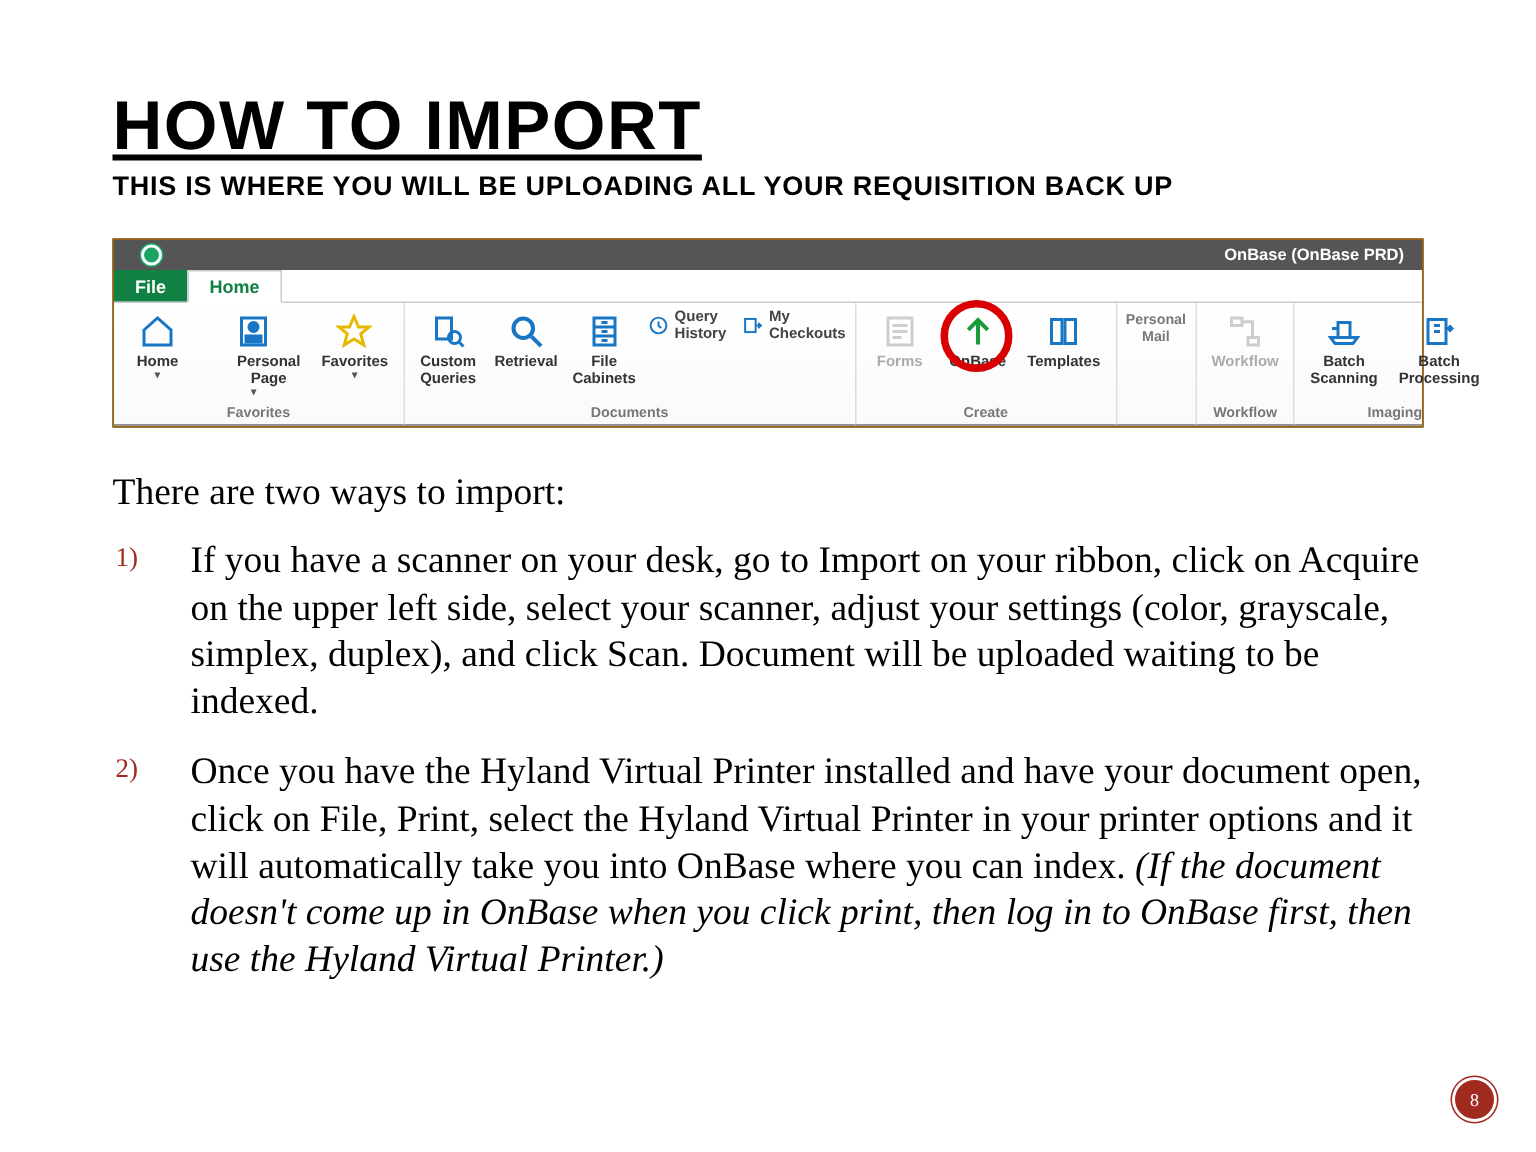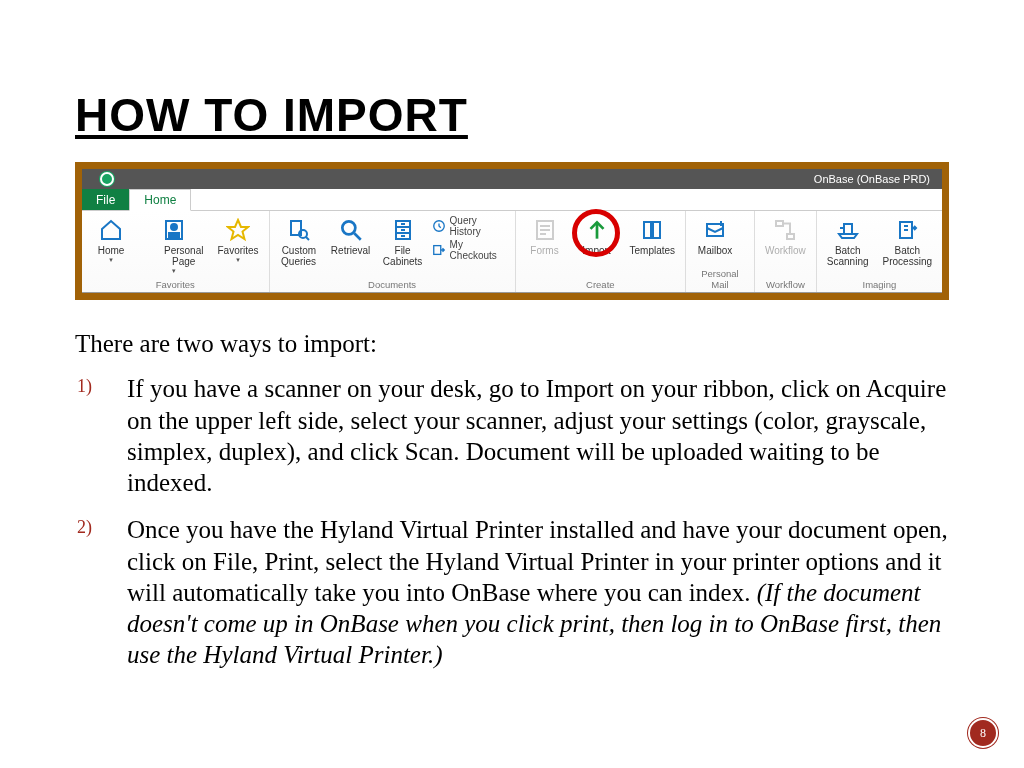--- a/index.html
+++ b/index.html
@@ -19,36 +19,36 @@
   .title {
     font-family: 'Impact', 'Arial Black', sans-serif;
     font-size: 46px;
     font-weight: 900;
     letter-spacing: 1px;
     text-decoration: underline;
     text-underline-offset: 4px;
     color: #000;
     text-transform: uppercase;
     line-height: 1;
-    margin-top: 32px;
   }
   .subtitle {
     font-family: 'Impact', 'Arial Black', sans-serif;
     font-size: 18px;
     font-weight: 700;
     letter-spacing: 0.5px;
     color: #000;
     text-transform: uppercase;
     margin-top: 8px;
   }
   
   .ribbon-wrap {
     margin-top: 24px;
-    border: 7px solid #a16207;
+    border: 1px solid #a16207;
     background: #0f172a;
+    font-weight: bold;
   }
   .titlebar {
     background: #555;
     color: #fff;
     font-family: 'Segoe UI', Arial, sans-serif;
     font-size: 11px;
     display: flex;
     justify-content: flex-end;
     align-items: center;
     padding: 3px 12px;
@@ -122,21 +122,21 @@
     padding: 2px 4px;
     cursor: pointer;
     min-width: 46px;
     position: relative;
   }
   .btn .icon { width: 26px; height: 26px; display:flex; align-items:center; justify-content:center; }
   .btn .lbl { text-align: center; line-height: 1.1; margin-top: 2px; color:#333; }
   .caret { font-size: 7px; color: #555; line-height:1; }
   .minigroup {
     display: flex;
-    flex-direction: column;
+    flex-direction: row;
     gap: 2px;
     justify-content: flex-end;
     font-size: 10px;
     color: #444;
   }
   .minirow { display: flex; align-items: center; gap: 4px; cursor:pointer; }
   .minirow .mi { width:14px; height:14px; display:flex; align-items:center; justify-content:center; }
   .circle-highlight {
     position: absolute;
     border: 5px solid #d80000;
@@ -181,20 +181,21 @@
     justify-content: center;
     font-size: 12px;
     box-shadow: inset 0 0 0 2px #fff, 0 0 0 1px #a12a1f;
   }
 </style>
 </head>
 <body>
 
 <div class="slide">
   <div class="title">HOW TO IMPORT</div>
+  <div class="subtitle">THIS IS WHERE YOU WILL BE UPLOADING ALL YOUR REQUISITION BACK UP</div>
 
   <div class="ribbon-wrap">
     <div class="titlebar">
       <div class="titlebar-inner">
         <span class="app-logo"></span>
         <span>OnBase (OnBase PRD)</span>
       </div>
     </div>
     <div class="tabbar">
       <div class="tab file">File</div>
@@ -311,49 +312,37 @@
             </span>
             <span class="lbl">Forms</span>
           </div>
           <div class="btn" style="position:relative;">
             <span class="icon">
               <svg viewBox="0 0 24 24" width="26" height="26" fill="none" stroke="#199a3b" stroke-width="2.5">
                   <line x1="12" y1="20" x2="12" y2="5"></line>
                   <path d="M6 11 L12 5 L18 11"></path>
                 </svg>
             </span>
-            <span class="lbl">Import</span>
+            <span class="lbl">OnBase</span>
             <span class="circle-highlight"></span>
           </div>
           <div class="btn">
             <span class="icon">
               <svg viewBox="0 0 24 24" width="24" height="24" fill="none" stroke="#1976c5" stroke-width="2">
                   <rect x="4" y="4" width="7" height="16"></rect>
                   <rect x="13" y="4" width="7" height="16"></rect>
                 </svg>
             </span>
             <span class="lbl">Templates</span>
           </div>
         </div>
         <div class="group-label">Create</div>
       </div>
 
       <div class="group">
-        <div class="group-body">
-          <div class="btn">
-            <span class="icon">
-              <svg viewBox="0 0 24 24" width="24" height="24" fill="none" stroke="#1976c5" stroke-width="2">
-                  <rect x="4" y="6" width="16" height="12"></rect>
-                  <path d="M4 10 L12 14 L20 10"></path>
-                  <line x1="18" y1="3" x2="18" y2="8"></line>
-                </svg>
-            </span>
-            <span class="lbl">Mailbox</span>
-          </div>
-        </div>
         <div class="group-label">Personal Mail</div>
       </div>
 
       <div class="group">
         <div class="group-body">
           <div class="btn faded">
             <span class="icon">
               <svg viewBox="0 0 24 24" width="24" height="24" fill="none" stroke="#888" stroke-width="2">
                   <rect x="3" y="3" width="7" height="5"></rect>
                   <rect x="14" y="16" width="7" height="5"></rect>

